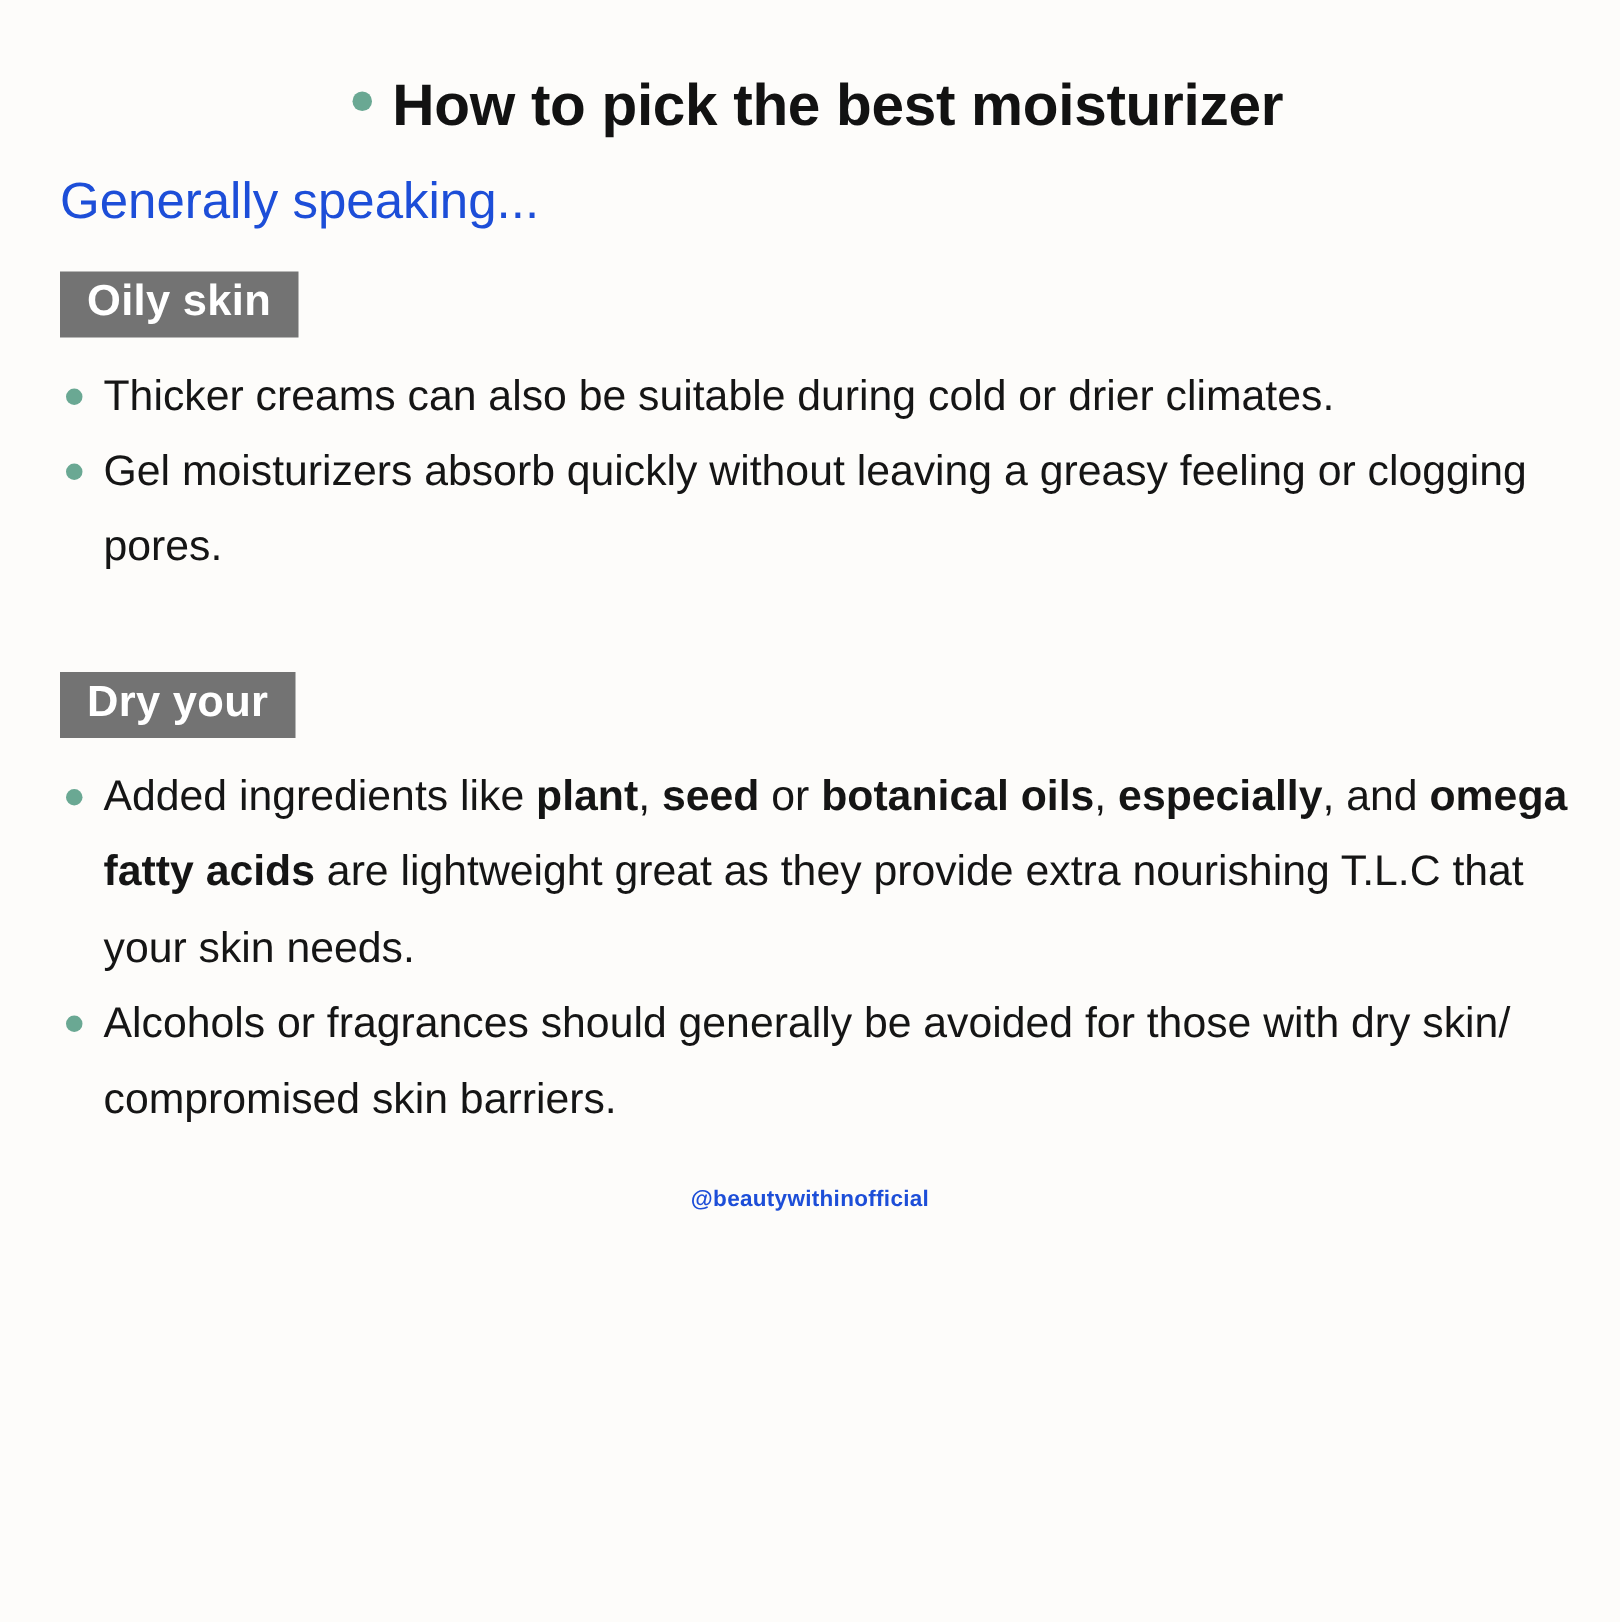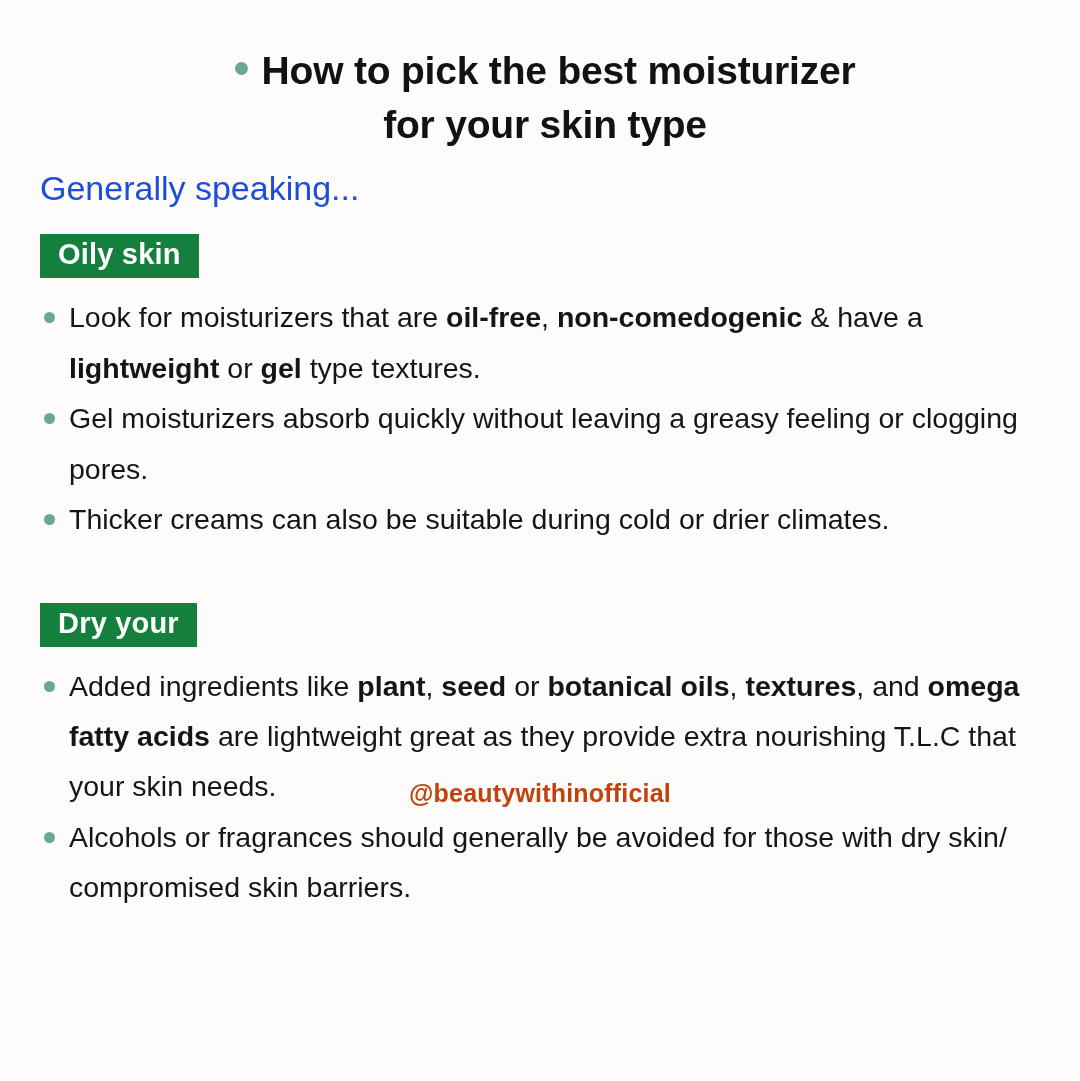--- a/index.html
+++ b/index.html
@@ -51,21 +51,21 @@
   .intro {
     font-size: 34px;
     line-height: 1.2;
     color: #1d4ed8;
     margin: 16px 0 0 0;
   }
 
   
   .chip {
     display: inline-block;
-    background: #15803d;
+    background: #737373;
     color: #ffffff;
     font-size: 29px;
     font-weight: bold;
     padding: 6px 18px 9px 18px;
     line-height: 1;
     letter-spacing: 0.2px;
   }
   .section {
     margin-top: 26px;
   }
@@ -101,50 +101,48 @@
     font-weight: bold;
   }
 
   
   .handle {
     position: absolute;
     left: 0;
     right: 0;
     bottom: 22px;
     text-align: center;
-    font-size: 25px;
+    font-size: 15px;
     font-weight: bold;
-    color: #c2410c;
+    color: #1d4ed8;
     letter-spacing: 0.2px;
   }
 </style>
 </head>
 <body>
 
 <div class="page">
 
   <div class="title-block">
     <div class="title-line"><span class="title-bullet"></span><span>How to pick the best moisturizer</span></div>
-    <div class="title-line">for your skin type</div>
   </div>
 
   <div class="intro">Generally speaking...</div>
 
   <div class="section">
     <span class="chip">Oily skin</span>
     <ul class="blist" id="list-0">
-        <li><span>Look for moisturizers that are </span><b>oil-free</b><span>, </span><b>non-comedogenic</b><span> &amp; have a </span><b>lightweight</b><span> or </span><b>gel</b><span> type textures.</span></li>
+        <li><span>Thicker creams can also be suitable during cold or drier climates.</span></li>
         <li><span>Gel moisturizers absorb quickly without leaving a greasy feeling or clogging pores.</span></li>
-        <li><span>Thicker creams can also be suitable during cold or drier climates.</span></li>
       </ul>
   </div>
 
   <div class="section second">
     <span class="chip">Dry your</span>
     <ul class="blist" id="list-1">
-        <li><span>Added ingredients like </span><b>plant</b><span>, </span><b>seed</b><span> or </span><b>botanical oils</b><span>, </span><b>textures</b><span>, and </span><b>omega fatty acids</b><span> are lightweight great as they provide extra nourishing T.L.C that your skin needs.</span></li>
+        <li><span>Added ingredients like </span><b>plant</b><span>, </span><b>seed</b><span> or </span><b>botanical oils</b><span>, </span><b>especially</b><span>, and </span><b>omega fatty acids</b><span> are lightweight great as they provide extra nourishing T.L.C that your skin needs.</span></li>
         <li><span>Alcohols or fragrances should generally be avoided for those with dry skin/ compromised skin barriers.</span></li>
       </ul>
   </div>
 
   <div class="handle">@beautywithinofficial</div>
 
 </div>
 
 </body></html>

